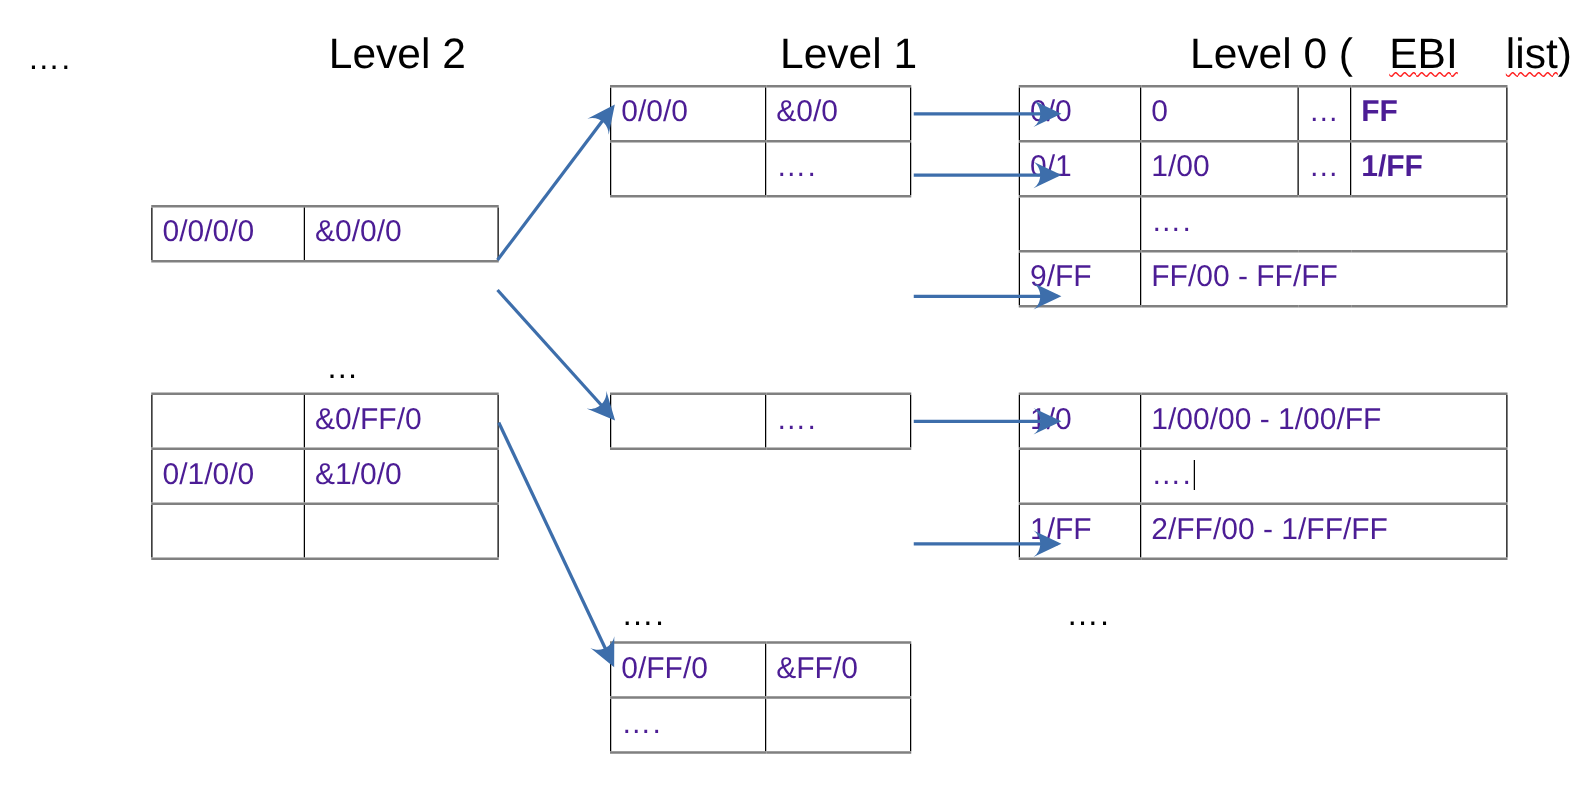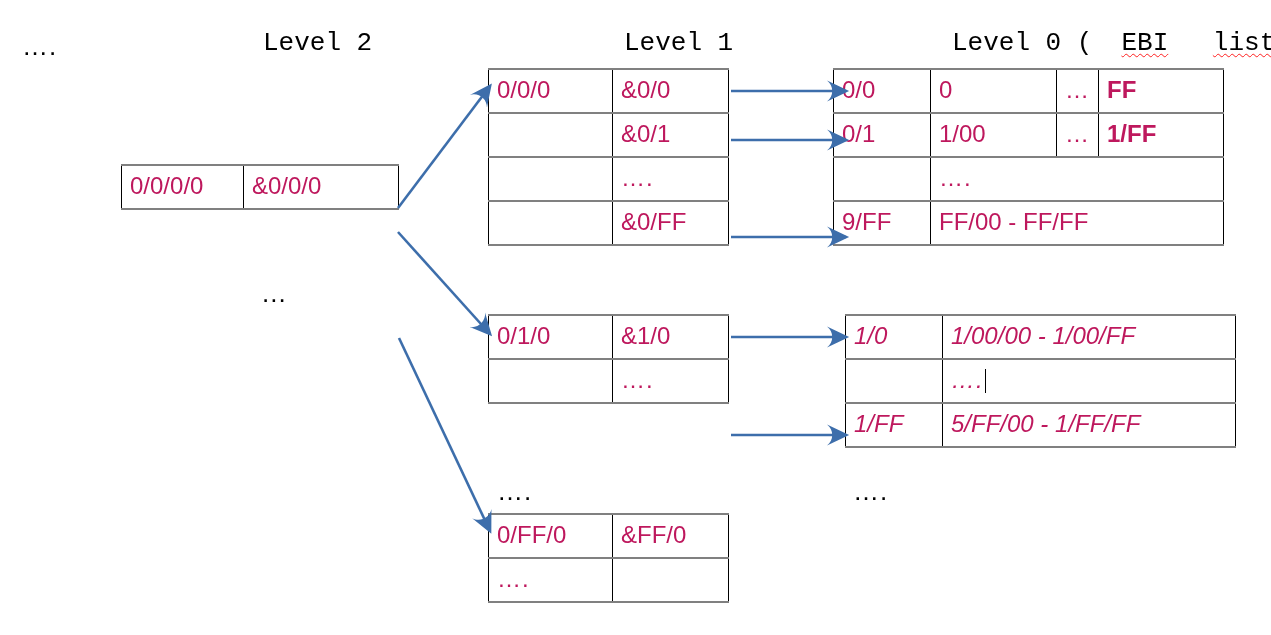--- a/index.html
+++ b/index.html
@@ -13,25 +13,24 @@
   }
   #canvas {
     position: relative;
     width: 1271px;
     height: 635px;
     background: #ffffff;
     overflow: hidden;
   }
   .hdr {
     position: absolute;
-    font-size: 26px;
+    font-size: 34px;
     line-height: 30px;
     color: #000000;
     white-space: nowrap;
-    font-family: Liberation Mono, monospace;
   }
   .ellipsis-float {
     position: absolute;
     font-size: 26px;
     line-height: 28px;
     color: #000000;
     white-space: nowrap;
     letter-spacing: 1px;
   }
   .spell {
@@ -50,21 +49,21 @@
     table-layout: fixed;
     background: #ffffff;
   }
   table.grid td {
     border-top: 2px solid #808080;
     border-bottom: 2px solid #808080;
     border-left: 1.5px solid #000000;
     border-right: 1.5px solid #000000;
     font-size: 24px;
     line-height: 26px;
-    color: #be185d;
+    color: #4c1d95;
     padding: 2px 0 4px 8px;
     height: 44px;
     box-sizing: border-box;
     vertical-align: middle;
     white-space: nowrap;
     overflow: hidden;
   }
   td.nb-l { border-left: none; font-weight: bold; }
   td.thin { border-left: 1.2px solid #000000; border-right: 1.2px solid #000000; }
 
@@ -111,57 +110,65 @@
     <tbody>
       <tr>
         <td>0/0/0/0</td>
         <td>&amp;0/0/0</td>
       </tr>
     </tbody>
   </table>
 
   <div class="ellipsis-float" style="left:262px; top:279px;">...</div>
 
+  <table class="grid" style="left:121px; top:314px; width:277px;">
+    <colgroup>
+        <col style="width:122px">
+        <col style="width:155px">
+      </colgroup>
+    <tbody>
+      <tr>
+        <td></td>
+        <td>&amp;0/FF/0</td>
+      </tr>
+      <tr>
+        <td>0/1/0/0</td>
+        <td>&amp;1/0/0</td>
+      </tr>
+      <tr>
+        <td></td>
+        <td></td>
+      </tr>
+    </tbody>
+  </table>
 
   <table class="grid" style="left:488px; top:68px; width:240px;">
     <colgroup>
         <col style="width:124px">
         <col style="width:116px">
       </colgroup>
     <tbody>
       <tr>
         <td>0/0/0</td>
         <td>&amp;0/0</td>
       </tr>
       <tr>
         <td></td>
-        <td>&amp;0/1</td>
-      </tr>
-      <tr>
-        <td></td>
         <td class="dots-cell">….</td>
-      </tr>
-      <tr>
-        <td></td>
-        <td>&amp;0/FF</td>
       </tr>
     </tbody>
   </table>
 
   <table class="grid" style="left:488px; top:314px; width:240px;">
     <colgroup>
         <col style="width:124px">
         <col style="width:116px">
       </colgroup>
     <tbody>
       <tr>
-        <td>0/1/0</td>
-        <td>&amp;1/0</td>
-      </tr>
-      <tr>
         <td></td>
         <td class="dots-cell">….</td>
       </tr>
     </tbody>
   </table>
 
   <div class="ellipsis-float" style="left:497px; top:477px;">….</div>
 
   <table class="grid" style="left:488px; top:513px; width:240px;">
     <colgroup>
@@ -173,21 +180,21 @@
         <td>0/FF/0</td>
         <td>&amp;FF/0</td>
       </tr>
       <tr>
         <td class="dots-cell">….</td>
         <td></td>
       </tr>
     </tbody>
   </table>
 
-  <table class="grid" style="left:833px; top:68px; width:390px;">
+  <table class="grid" style="left:815px; top:68px; width:390px;">
     <colgroup>
       <col style="width:97px">
         <col style="width:126px">
       <col style="width:42px">
         <col style="width:125px">
     </colgroup>
     <tbody>
       <tr>
         <td>0/0</td>
         <td class="thin">0</td>
@@ -204,37 +211,37 @@
         <td></td>
         <td class="dots-cell" colspan="3">….</td>
       </tr>
       <tr>
         <td>9/FF</td>
         <td colspan="3">FF/00 - FF/FF</td>
       </tr>
     </tbody>
   </table>
 
-  <table class="grid" style="left:845px; top:314px; width:390px;font-style:italic;">
+  <table class="grid" style="left:815px; top:314px; width:390px;">
     <colgroup>
         <col style="width:97px">
         <col style="width:293px">
       </colgroup>
     <tbody>
       <tr>
         <td>1/0</td>
         <td>1/00/00 - 1/00/FF</td>
       </tr>
       <tr>
         <td></td>
         <td class="dots-cell"><span>….</span><span class="caret"></span></td>
       </tr>
       <tr>
         <td>1/FF</td>
-        <td>5/FF/00 - 1/FF/FF</td>
+        <td>2/FF/00 - 1/FF/FF</td>
       </tr>
     </tbody>
   </table>
 
   <div class="ellipsis-float" style="left:853px; top:477px;">….</div>
 
   <svg class="arrows" viewBox="0 0 1271 635">
     <defs>
       <marker id="ah" markerWidth="9" markerHeight="9" refX="7.4" refY="4.5" orient="auto" markerUnits="strokeWidth">
         <path d="M0,0.4 L8.6,4.5 L0,8.6 C2.8,6.6 2.8,2.4 0,0.4 Z" fill="#3d6eab"></path>

